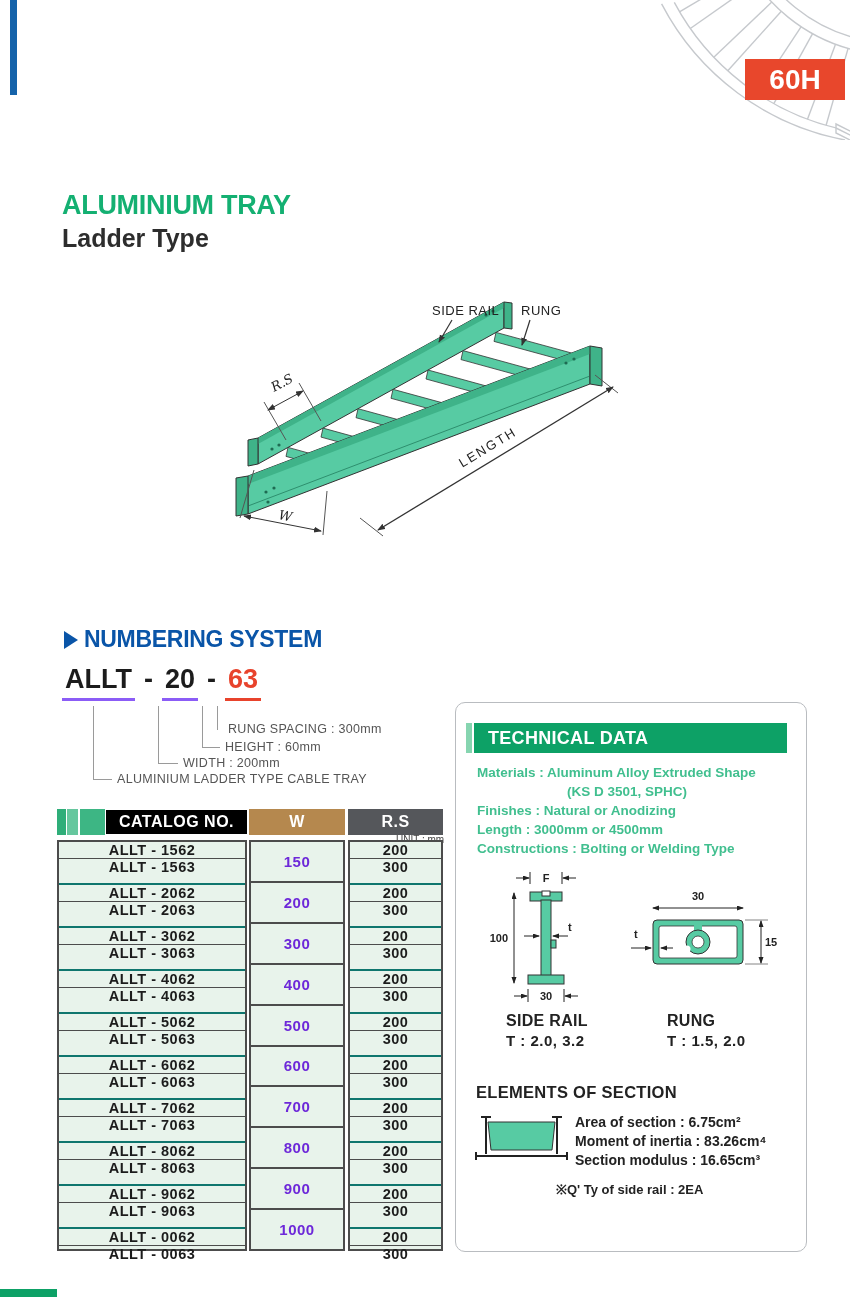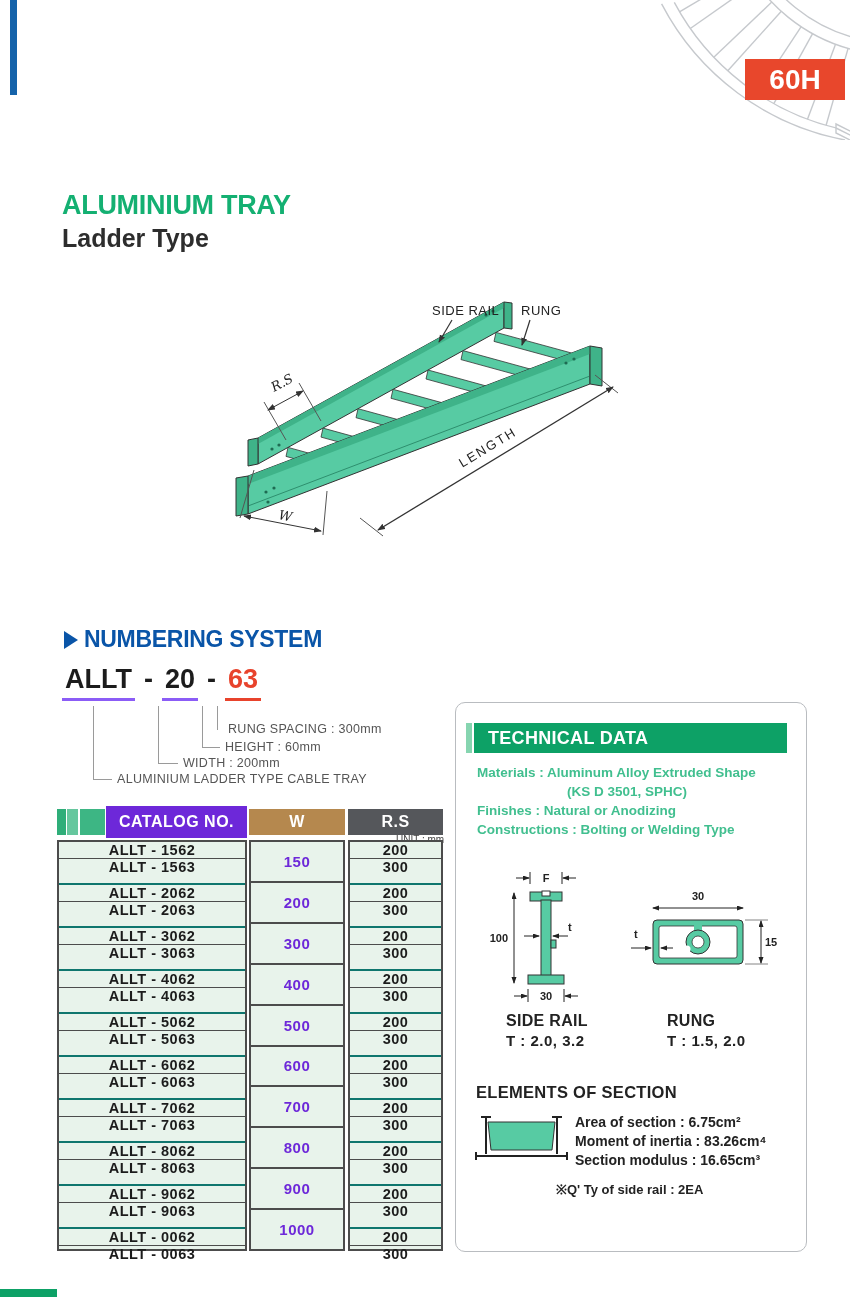--- a/index.html
+++ b/index.html
@@ -34,21 +34,21 @@
   .unit-note{left:396px;top:791px;font-size:10px;color:#444;margin-top:43px;}
 
   
   .th{top:809px;height:26px;display:flex;align-items:center;justify-content:center;
       color:#fff;font-size:16px;font-weight:bold;letter-spacing:.5px;}
   .th-catalog{left:57px;width:190px;justify-content:flex-start;background:transparent;}
   .th-catalog .b{height:26px;}
   .th-catalog .b1{width:9px;background:#2fae79;margin-right:1px;}
   .th-catalog .b2{width:11px;background:#66c79e;margin-right:2px;}
   .th-catalog .b3{width:25px;background:#3db684;margin-right:1px;}
-  .th-catalog .lab{flex:1;height:32px;background:#6d28d9;display:flex;align-items:center;justify-content:center;}
+  .th-catalog .lab{flex:1;height:24px;background:#000000;display:flex;align-items:center;justify-content:center;}
   .th-w{left:249px;width:96px;background:#b5884e;}
   .th-rs{left:348px;width:95px;background:#55575b;}
   .tcol{top:840px;height:411px;display:flex;flex-direction:column;
         border:2px solid #4c4c4c;background:#e8f3eb;box-sizing:border-box;}
   .tcol-catalog{left:57px;width:190px;}
   .tcol-w{left:249px;width:96px;}
   .tcol-rs{left:348px;width:95px;}
   .cell{flex:1;display:flex;align-items:center;justify-content:center;
         font-size:14.5px;font-weight:bold;color:#1c1c1c;letter-spacing:.5px;
         border-top:1px solid #4c4c4c;}
@@ -280,20 +280,21 @@
 
   <div class="abs panel"></div>
   <div class="abs tech-accent"></div>
   <div class="abs tech-bar">
     <div class="tech-bar-text">TECHNICAL DATA</div>
   </div>
   <div class="abs tech-specs">
     <div>Materials : Aluminum Alloy Extruded Shape</div>
     <div class="indent">(KS D 3501, SPHC)</div>
     <div>Finishes : Natural or Anodizing</div>
+    <div>Length : 3000mm or 4500mm</div>
     <div>Constructions : Bolting or Welding Type</div>
   </div>
 
   <svg class="abs" style="left:488px;top:862px;" width="110" height="145" viewBox="0 0 110 145">
     <defs>
       <marker id="sE" markerWidth="8" markerHeight="7" refX="6" refY="2.5" orient="auto" markerUnits="userSpaceOnUse">
         <path d="M0,0 L7,2.5 L0,5 Z" fill="#222"></path>
       </marker>
       <marker id="sS" markerWidth="8" markerHeight="7" refX="6" refY="2.5" orient="auto-start-reverse" markerUnits="userSpaceOnUse">
         <path d="M0,0 L7,2.5 L0,5 Z" fill="#222"></path>

